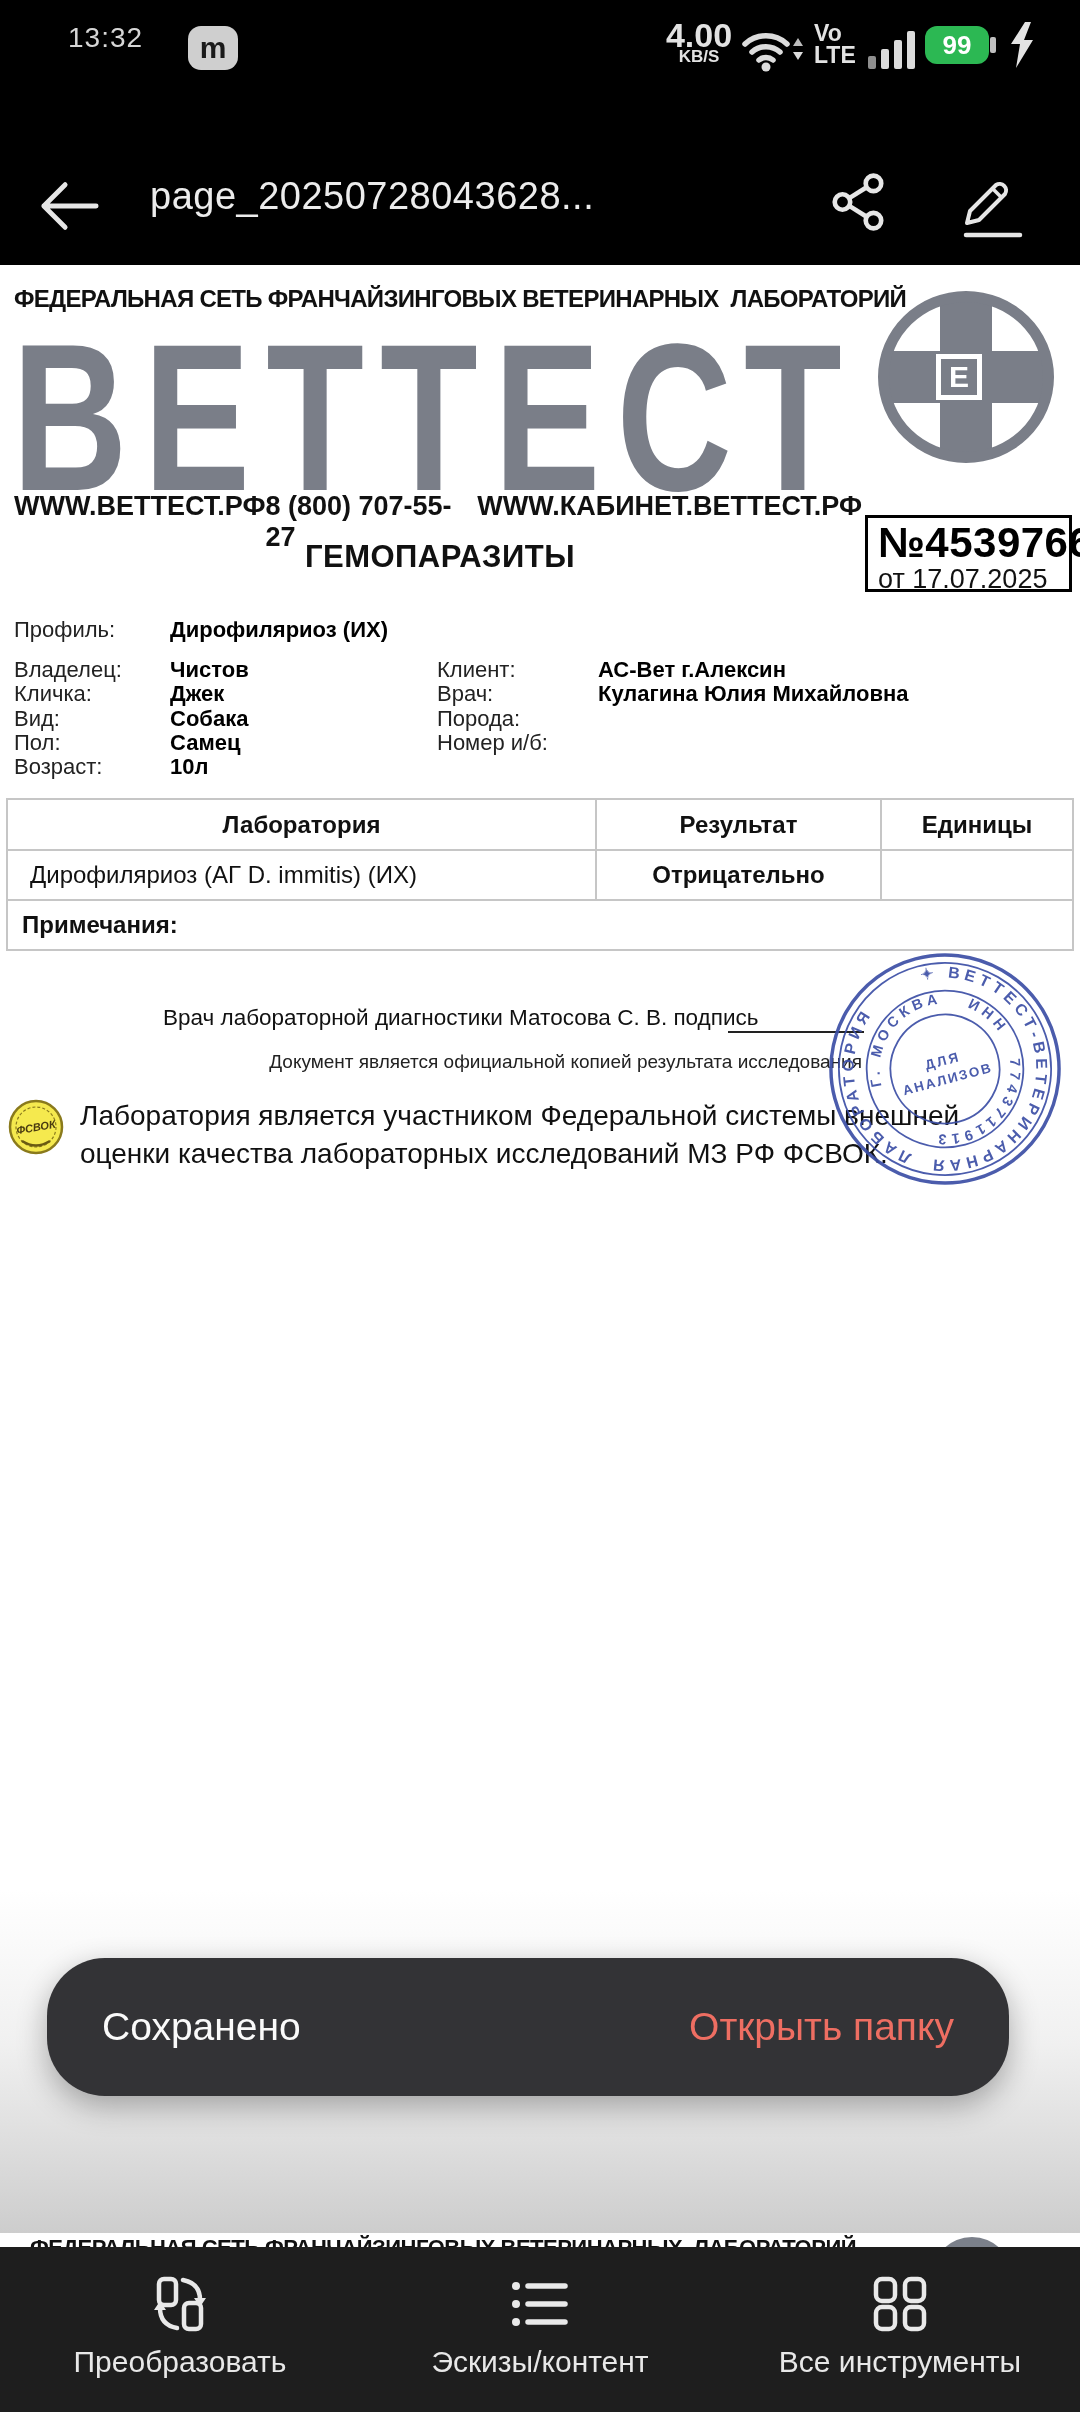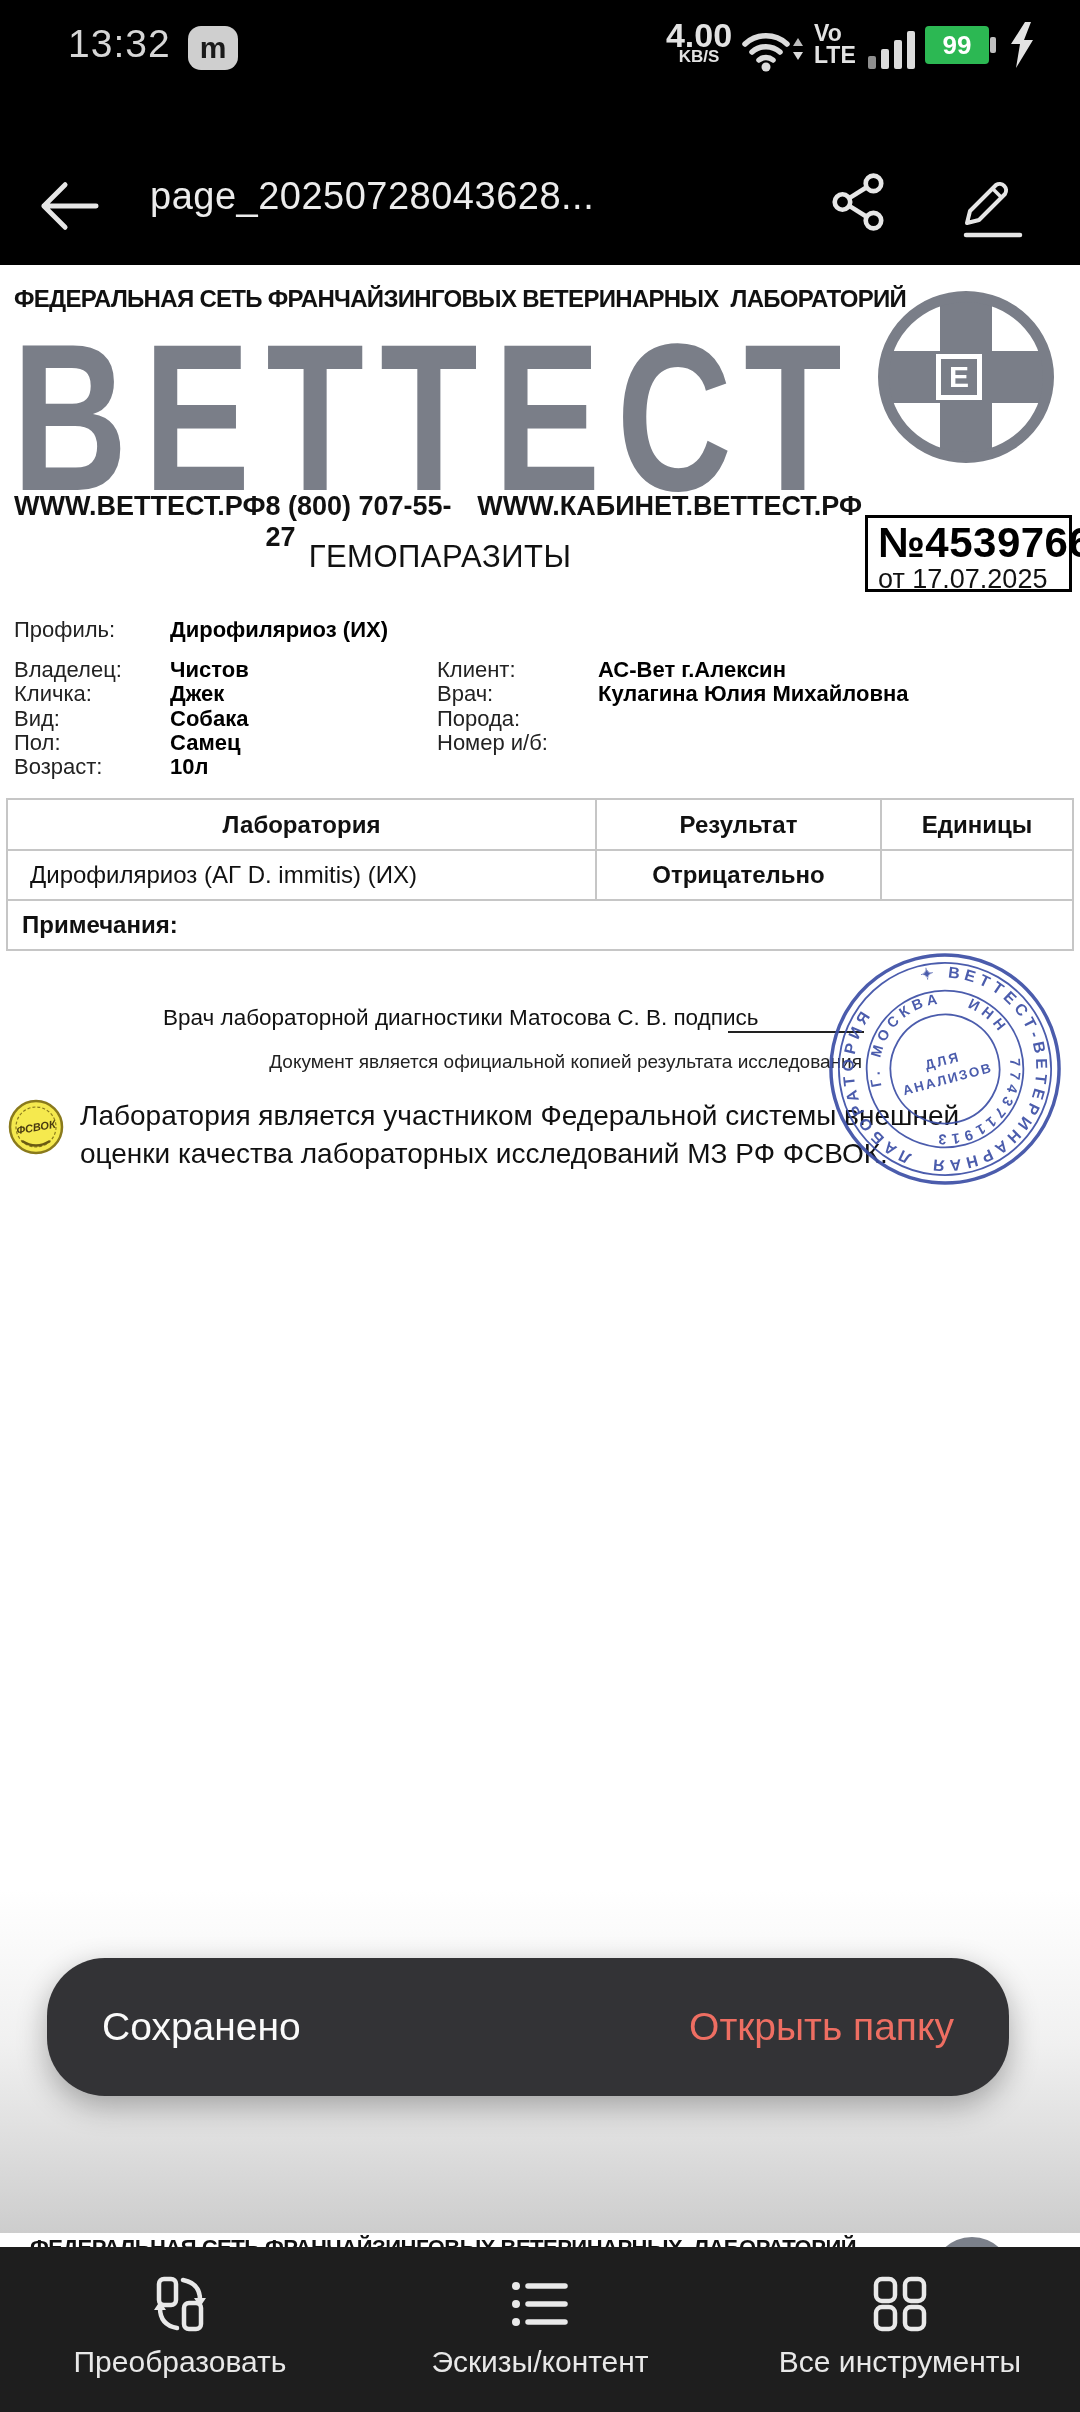--- a/index.html
+++ b/index.html
@@ -1,31 +1,31 @@
 <!DOCTYPE html>
 <html><head>
 <meta charset="utf-8">
 <style>
   * { margin:0; padding:0; box-sizing:border-box; }
   body { background:#000; font-family:"Liberation Sans", sans-serif; }
   .screen { position:relative; width:1080px; height:2412px; background:#000; overflow:hidden; margin:0 auto; }
 
   
   .status-bar { position:absolute; left:0; top:0; width:1080px; height:85px; background:#000; }
-  .sb-time { position:absolute; left:68px; top:22px; font-size:39px; font-weight:500; color:#d6d6d6; letter-spacing:1px; }
+  .sb-time { position:absolute; left:68px; top:22px; font-size:28px; font-weight:500; color:#d6d6d6; letter-spacing:1px; }
   .sb-appic { position:absolute; left:188px; top:26px; width:50px; height:44px; background:#cfcfcf; border-radius:13px;
               display:flex; align-items:center; justify-content:center; color:#1a1a1a; font-weight:800; font-size:30px; }
   .sb-speed { position:absolute; left:664px; top:22px; width:70px; text-align:center; color:#e2e2e2; }
   .sb-speed .v { font-size:34px; font-weight:700; line-height:26px; }
   .sb-speed .u { font-size:17px; font-weight:700; line-height:17px; }
   .sb-wifi  { position:absolute; left:742px; top:26px; }
   .sb-volte { position:absolute; left:814px; top:22px; color:#e2e2e2; }
   .sb-volte .v { font-size:23px; font-weight:700; line-height:22px; }
   .sb-bars  { position:absolute; left:868px; top:24px; }
-  .sb-batt  { position:absolute; left:925px; top:26px; width:64px; height:38px; background:#2cb853; border-radius:4px;
+  .sb-batt  { position:absolute; left:925px; top:26px; width:64px; height:38px; background:#2cb853; border-radius:12px;
               display:flex; align-items:center; justify-content:center; color:#fff; font-size:26px; font-weight:700; }
   .sb-batt .nub { position:absolute; right:-7px; top:11px; width:6px; height:16px; background:#bfbfbf; border-radius:2px; }
   .sb-bolt { position:absolute; left:1008px; top:22px; }
 
   
   .app-bar { position:absolute; left:0; top:85px; width:1080px; height:180px; background:#000; }
   .ab-back { position:absolute; left:38px; top:92px; }
   .ab-title { position:absolute; left:150px; top:90px; font-size:38px; font-weight:500; color:#ececec; letter-spacing:0.5px; white-space:nowrap; }
   .ab-share { position:absolute; left:828px; top:86px; }
   .ab-edit { position:absolute; left:944px; top:80px; }
@@ -37,21 +37,21 @@
               color:#7a7e88; transform:scale(0.8,1.05); transform-origin:left top; white-space:nowrap; }
   .lh-links { position:absolute; left:14px; top:226px; width:848px; display:flex; justify-content:space-between;
               font-size:27px; font-weight:700; color:#111; }
   .lh-logo { position:absolute; left:878px; top:26px; width:176px; height:172px; }
   .logo-ring { position:absolute; inset:0; border:11px solid #7a7e88; border-radius:50%; }
   .logo-vbar { position:absolute; left:62px; top:6px; width:52px; height:160px; background:#7a7e88; }
   .logo-hbar { position:absolute; left:6px; top:60px; width:164px; height:52px; background:#7a7e88; }
   .logo-vmaskT { position:absolute; left:62px; top:60px; width:52px; height:52px; background:#7a7e88; }
   .logo-e { position:absolute; left:58px; top:63px; width:46px; height:46px; border:5px solid #fff;
             display:flex; align-items:center; justify-content:center; color:#fff; font-weight:800; font-size:30px; }
-  .doc-title { position:absolute; left:0; top:274px; width:880px; text-align:center; font-size:31px; font-weight:400; letter-spacing:0.5px; color:#111; }
+  .doc-title { position:absolute; left:0; top:274px; width:880px; text-align:center; font-size:31px; font-weight:700; letter-spacing:0.5px; color:#111; }
   .num-box { position:absolute; left:865px; top:250px; width:207px; height:77px; border:3px solid #000; padding:3px 10px; }
   .num-box .n { font-size:42px; font-weight:800; line-height:44px; letter-spacing:0.5px; color:#000; }
   .num-box .d { font-size:27px; line-height:28px; color:#111; }
   .profile-row { position:absolute; left:0; top:352px; width:1080px; height:26px; }
   .lbl { position:absolute; font-size:22px; color:#222; }
   .val { position:absolute; font-size:22px; font-weight:700; color:#000; }
   .info { position:absolute; left:0; top:392px; width:1080px; }
   .irow { position:relative; height:24.3px; }
 
   .doc-table { position:absolute; left:6px; top:533px; width:1068px; border:2px solid #c6c6c6; }

